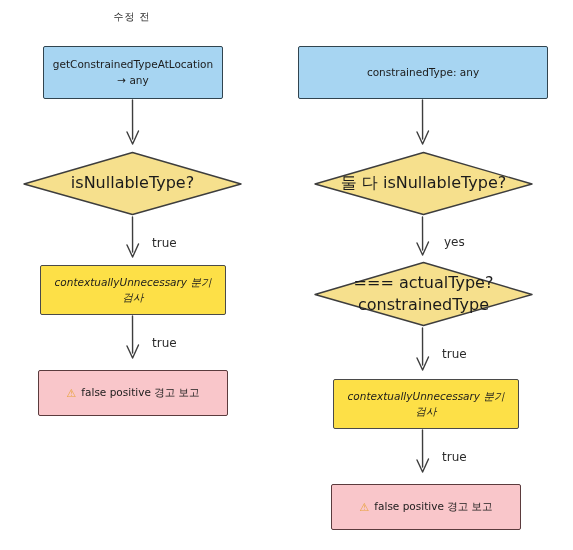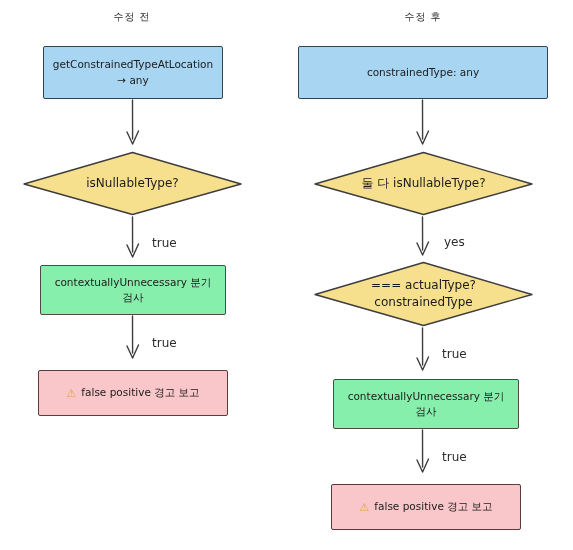--- a/index.html
+++ b/index.html
@@ -23,49 +23,48 @@
     display:flex;align-items:center;justify-content:center;
     text-align:center;color:#1b1b1b;
     font-size:10.5px;line-height:1.45;
     padding:4px 8px;
   }
   .node-rect{
     border:1.3px solid #3d3d3d;
     border-radius:2px;
   }
   .blue{background:#a7d5f2;border-color:#31444f;}
-  .white{background:#86efac;border-color:#4a4a4a;}
+  .white{background:#fde047;border-color:#4a4a4a;font-style:italic;}
   .pink{background:#f9c6ca;border-color:#5b3b3d;}
 
   .diamond-wrap{position:absolute;}
   .diamond-wrap svg{position:absolute;left:0;top:0;}
   .diamond-label{
     position:absolute;inset:0;
     display:flex;align-items:center;justify-content:center;
-    text-align:center;font-size:12px;line-height:1.4;color:#1b1b1b;
+    text-align:center;font-size:16px;line-height:1.4;color:#1b1b1b;
     pointer-events:none;
   }
 
   .arrow{position:absolute;}
   .edge-label{
     position:absolute;font-size:12px;color:#2b2b2b;
   }
   .warn{
     color:#e8a33d;font-size:11px;margin-right:5px;line-height:1;
     display:inline-block;
   }
   .nodetext{display:block;}
 </style>
 </head>
 <body>
 
 <div class="canvas">
 
   <div class="col-title" id="title-left">수정 전</div>
-  <div class="col-title" id="title-right">수정 후</div>
 
   <div class="node node-rect blue" style="left:43px;top:46px;width:180px;height:53px;">
     <span class="nodetext">getConstrainedTypeAtLocation → any</span>
   </div>
 
   <svg class="arrow" style="left:119px;top:99px;" width="28" height="52">
     <path d="M13.5 1 L13.6 40" stroke="#3d3d3d" stroke-width="1.4" fill="none" stroke-linecap="round"></path>
     <path d="M8 33 L13.6 45 L19.5 32" stroke="#3d3d3d" stroke-width="1.4" fill="none" stroke-linecap="round" stroke-linejoin="round"></path>
   </svg>
 

